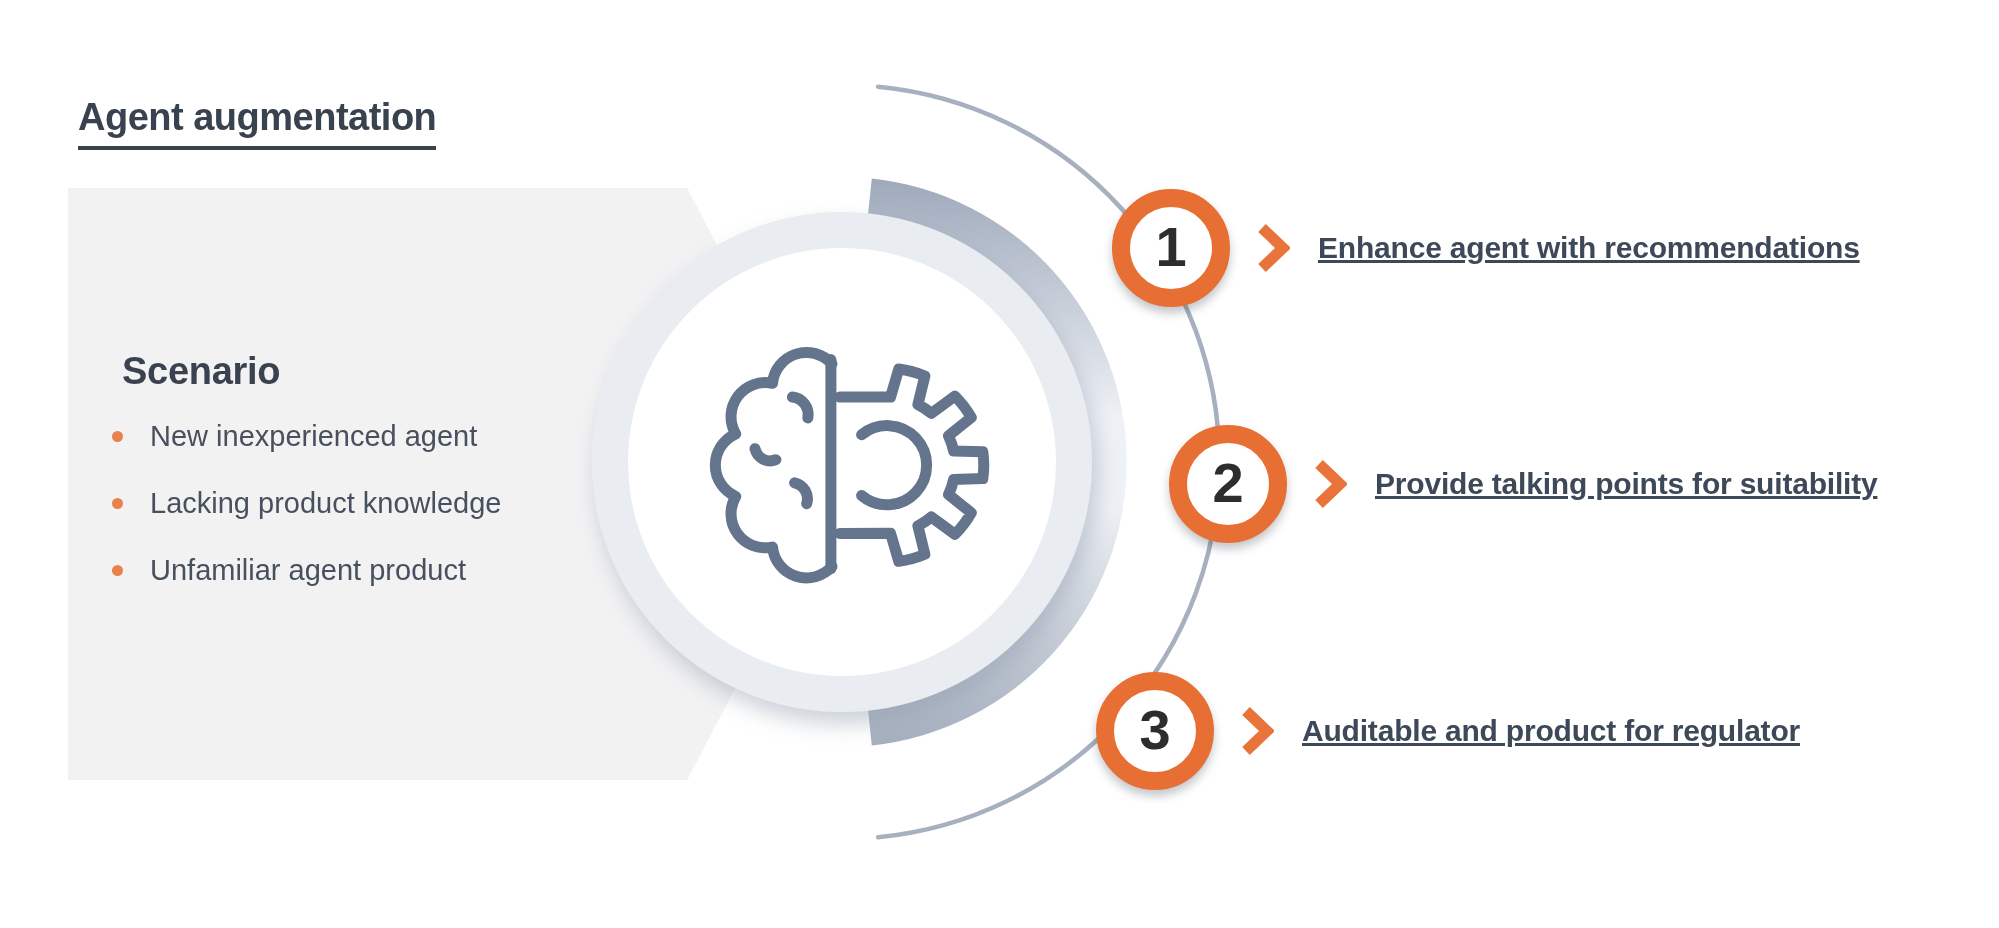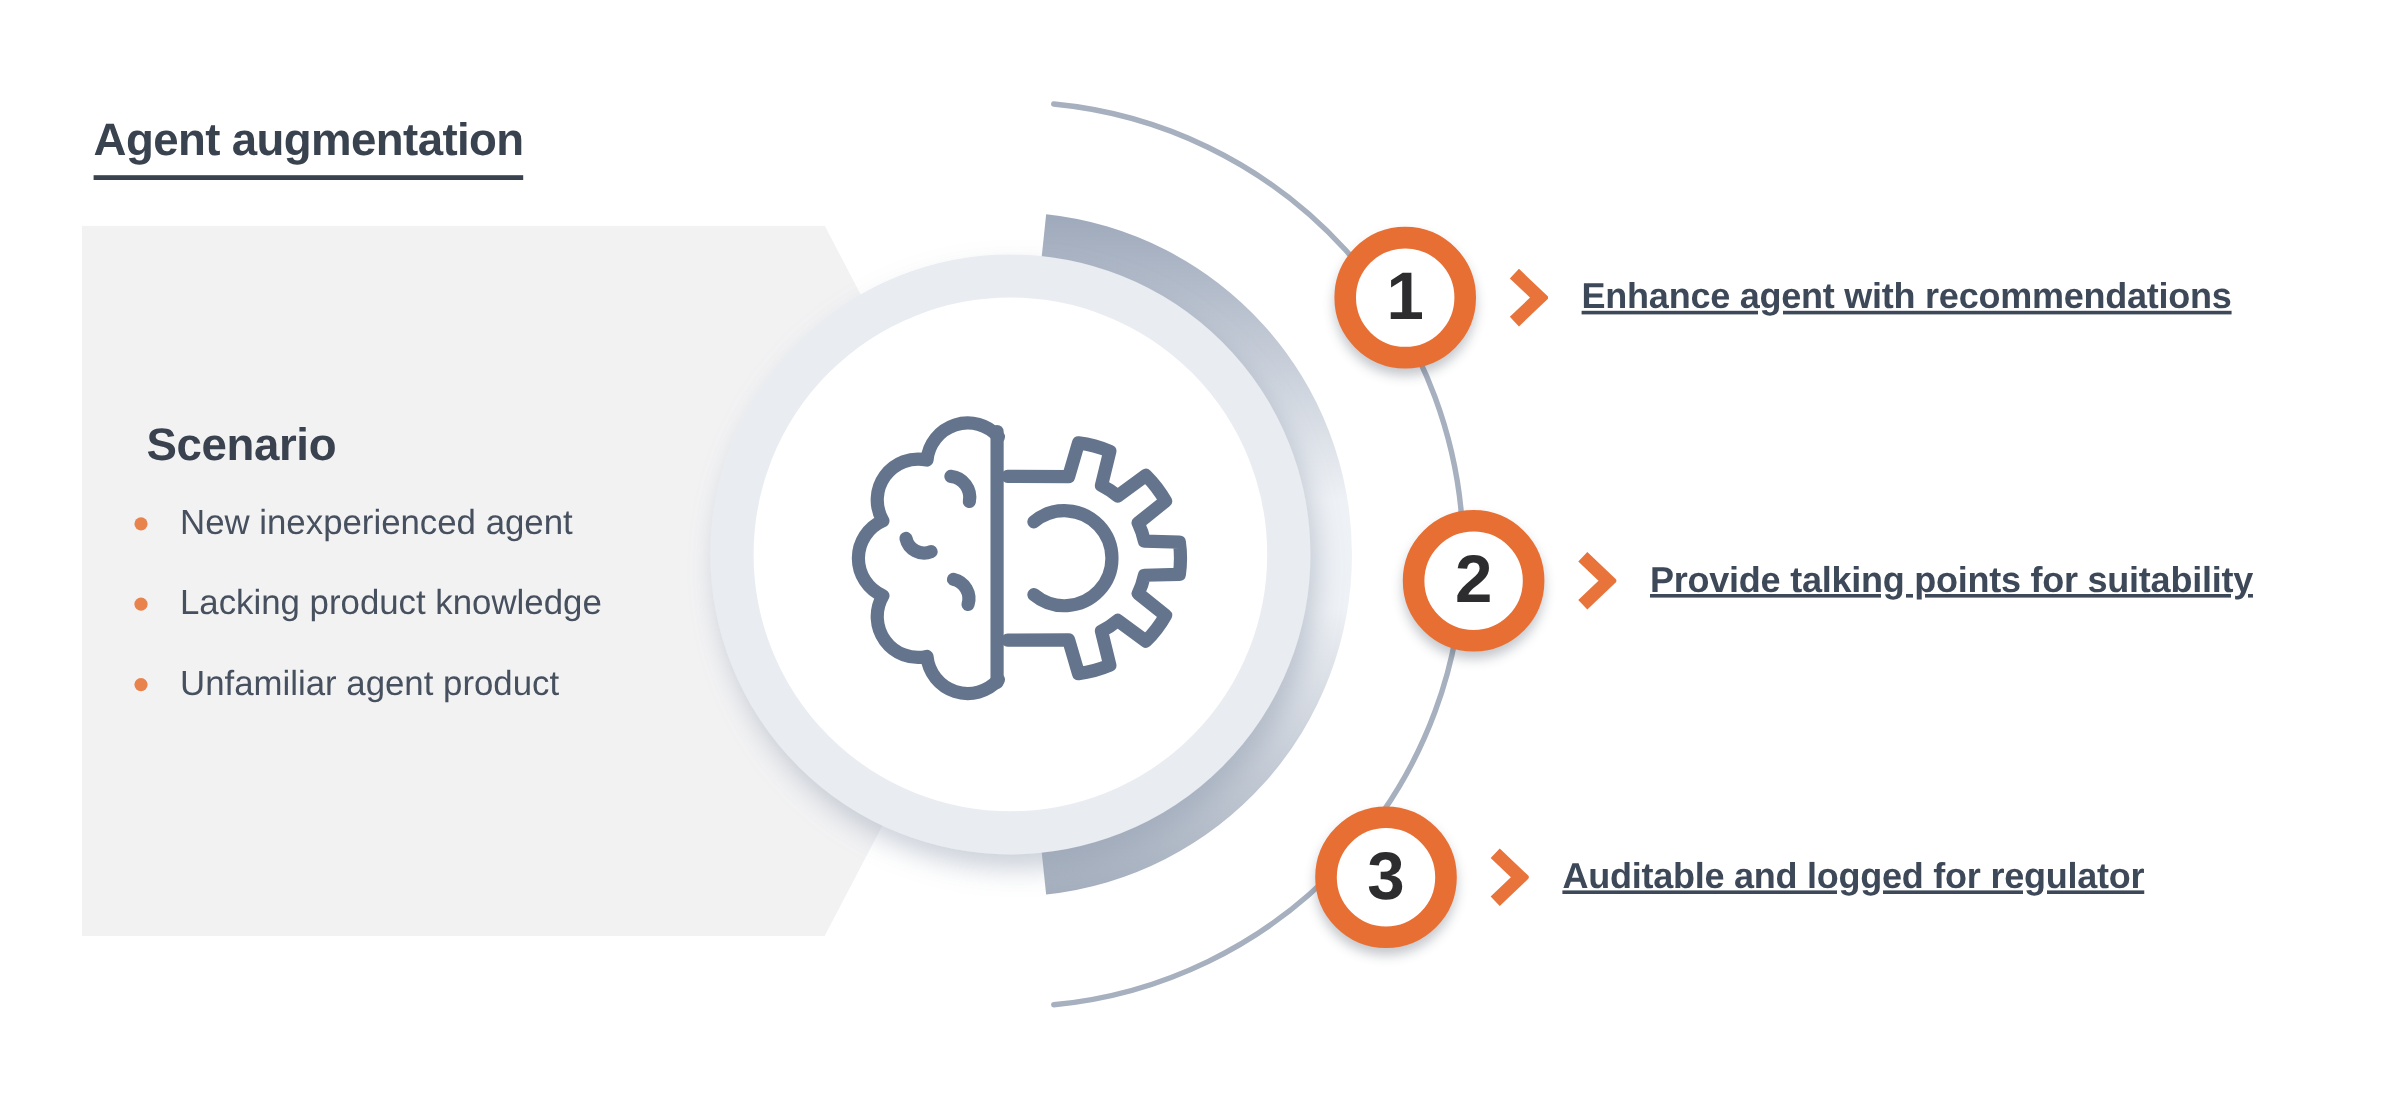--- a/index.html
+++ b/index.html
@@ -144,16 +144,16 @@
     <span class="benefit-label">Provide talking points for suitability</span>
   </div>
 
   <div class="benefit-row row-3">
     <div class="benefit-badge">
       <span class="benefit-number">3</span>
     </div>
     <svg class="chevron" width="34" height="52" viewBox="0 0 34 52">
       <polyline points="6,6 27,26 6,46" stroke="#e8743c" stroke-width="11" fill="none" stroke-linejoin="miter"></polyline>
     </svg>
-    <span class="benefit-label">Auditable and logged for regulator</span>
+    <span class="benefit-label">Auditable and product for regulator</span>
   </div>
 
 </div>
 
 </body></html>

